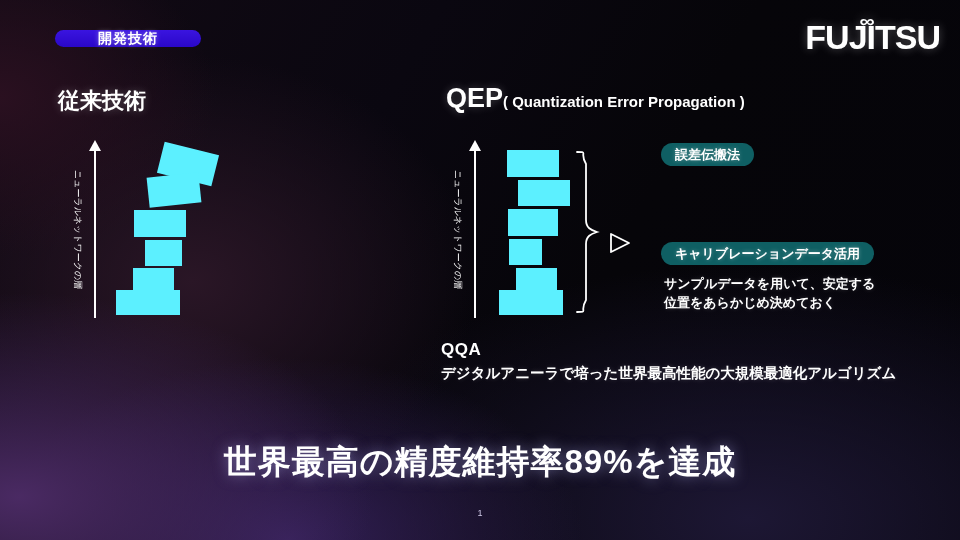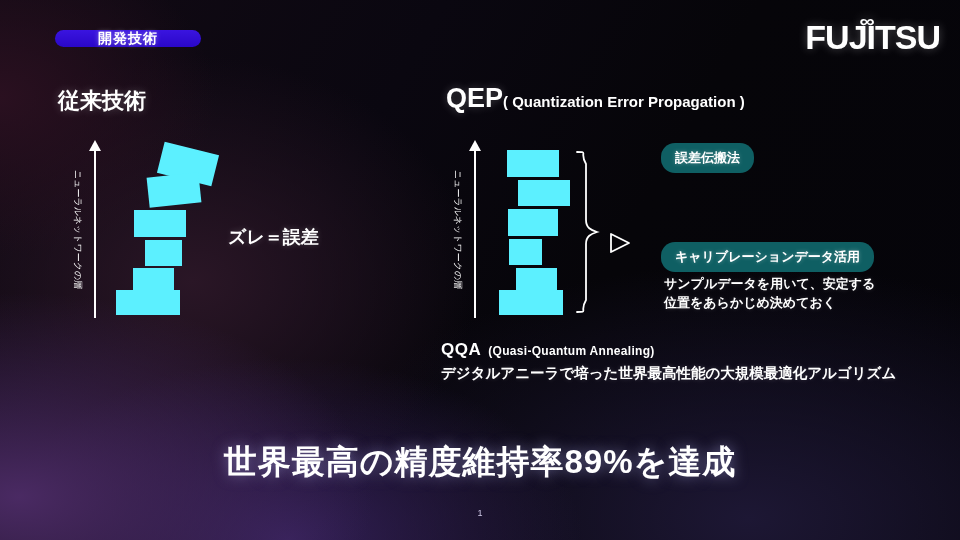--- a/index.html
+++ b/index.html
@@ -60,21 +60,21 @@
   }
   
   .blk{position:absolute;background:#5cf0ff;}
   
   .cap{position:absolute;color:#fff;font-size:13.5px;font-weight:bold;line-height:1.45;
        text-shadow:0 0 5px rgba(255,255,255,.18);}
   #zure{position:absolute;left:228px;top:225px;color:#fff;font-size:18px;font-weight:bold;
         text-shadow:0 0 6px rgba(255,255,255,.22);}
   
   .pill{
-    position:absolute;border-radius:14px;height:30px;
+    position:absolute;border-radius:14px;height:23px;
     background:#0f5f63;
     display:flex;align-items:center;justify-content:center;
     color:#ffffff;font-size:13px;font-weight:bold;padding:0 14px;
     text-shadow:0 0 4px rgba(255,255,255,.35);
   }
   .pill-text{position:absolute;color:#fff;font-size:13px;font-weight:bold;line-height:1.45;
              text-shadow:0 0 5px rgba(255,255,255,.18);}
   
   #brace{position:absolute;left:575px;top:150px;}
   
@@ -111,21 +111,20 @@
   </div>
   <div class="axis-label" style="left:84px;top:170px;">ニューラルネットワークの層</div>
 
   <div class="blk" style="left:160px;top:148px;width:56px;height:32px;transform:rotate(14deg);"></div>
   <div class="blk" style="left:148px;top:175px;width:52px;height:30px;transform:rotate(-6deg);"></div>
   <div class="blk" style="left:134px;top:210px;width:52px;height:27px;"></div>
   <div class="blk" style="left:145px;top:240px;width:37px;height:26px;"></div>
   <div class="blk" style="left:133px;top:268px;width:41px;height:25px;"></div>
   <div class="blk" style="left:116px;top:290px;width:64px;height:25px;"></div>
 
-  <div id="zure">ズレ＝誤差</div>
 
 
   <div id="qep-wrap">
     <span id="qep-main">QEP</span>
     <span id="qep-sub">( Quantization Error Propagation )</span>
   </div>
 
   <div class="axis" style="left:474px;top:150px;height:168px;">
     <div class="head"></div>
   </div>
@@ -148,20 +147,19 @@
   <div class="pill" style="left:661px;top:143px;">誤差伝搬法</div>
 
   <div class="pill" style="left:661px;top:242px;">キャリブレーションデータ活用</div>
   <div class="pill-text" style="left:664px;top:275px;">
     <div>サンプルデータを用いて、安定する</div>
     <div>位置をあらかじめ決めておく</div>
   </div>
 
   <div id="qqa-line">
     <span id="qqa-abbr">QQA</span>
-    <span id="qqa-full">(Quasi-Quantum Annealing)</span>
   </div>
   <div id="qqa-desc">デジタルアニーラで培った世界最高性能の大規模最適化アルゴリズム</div>
 
   <div id="headline">世界最高の精度維持率89%を達成</div>
   <div id="pageno">1</div>
 
 </div>
 
 </body></html>

